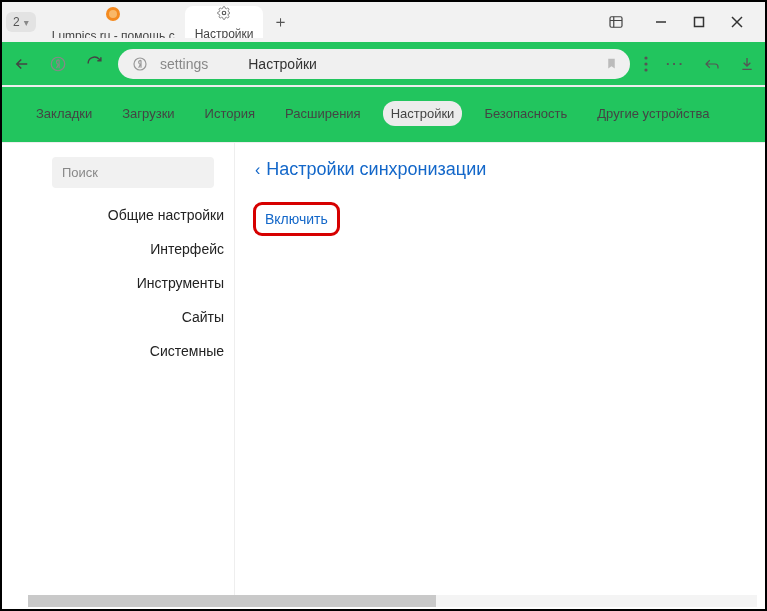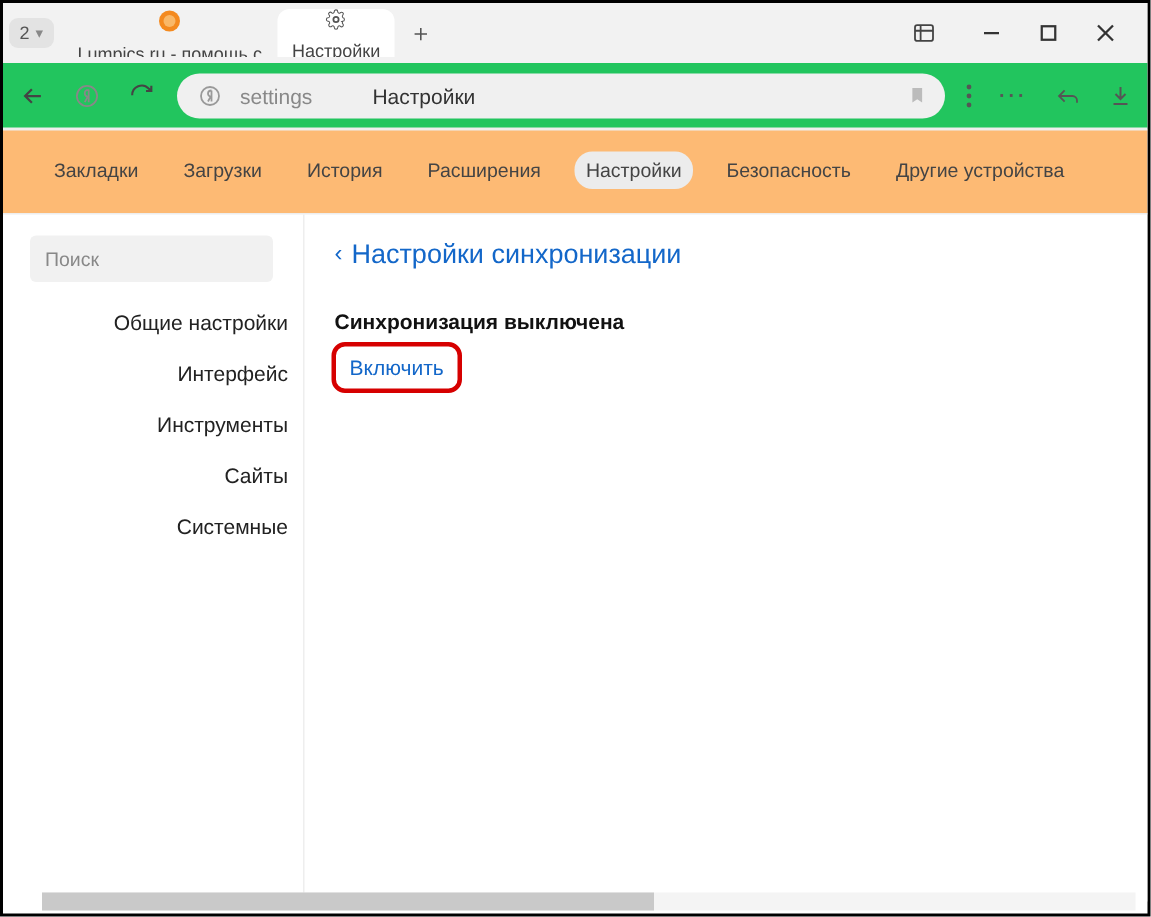--- a/index.html
+++ b/index.html
@@ -85,27 +85,27 @@
   .dots3 { letter-spacing: 2px; font-weight:bold;}
 
   
   .topnav {
     display:flex;
     align-items:center;
     gap: 14px;
     padding: 14px 26px 16px 26px;
     font-size: 13px;
     color:#444;
-    background:#fdba74;
+    background:#22c55e;
   }
   .topnav .titem { padding: 5px 8px; border-radius: 12px; white-space:nowrap;}
   .topnav .titem.active { background:#ececec; }
 
   
-  .mainrow { display:flex; height: calc(100% - 40px - 44px - 50px - 14px); background:#fff;}
+  .mainrow { display:flex; height: calc(100% - 40px - 44px - 50px - 14px); background:#fff;padding-left:32px;}
   .divider-top { border-top:1px solid #eee; }
   .sidebar {
     width: 200px;
     padding: 10px 10px 10px 0;
   }
   .search-box {
     margin: 4px 10px 10px 18px;
     background:#f1f1f1;
     border-radius: 4px;
     padding: 8px 10px;
@@ -294,21 +294,20 @@
       <li>Инструменты</li>
       <li>Сайты</li>
       <li>Системные</li>
     </ul>
   </div>
   <div class="content">
     <div class="page-heading">
       <span class="chev">‹</span>
       <span>Настройки синхронизации</span>
     </div>
-    <div class="subhead">Синхронизация выключена</div>
     <div style="position:relative; display:inline-block;">
       <a class="enable-link">Включить</a>
       <div class="highlight-box" style="left:-2px; top:-4px; right:-2px; bottom:-4px;"></div>
     </div>
   </div>
 </div>
 
 <div class="bscroll">
   <div class="thumb"></div>
 </div>

